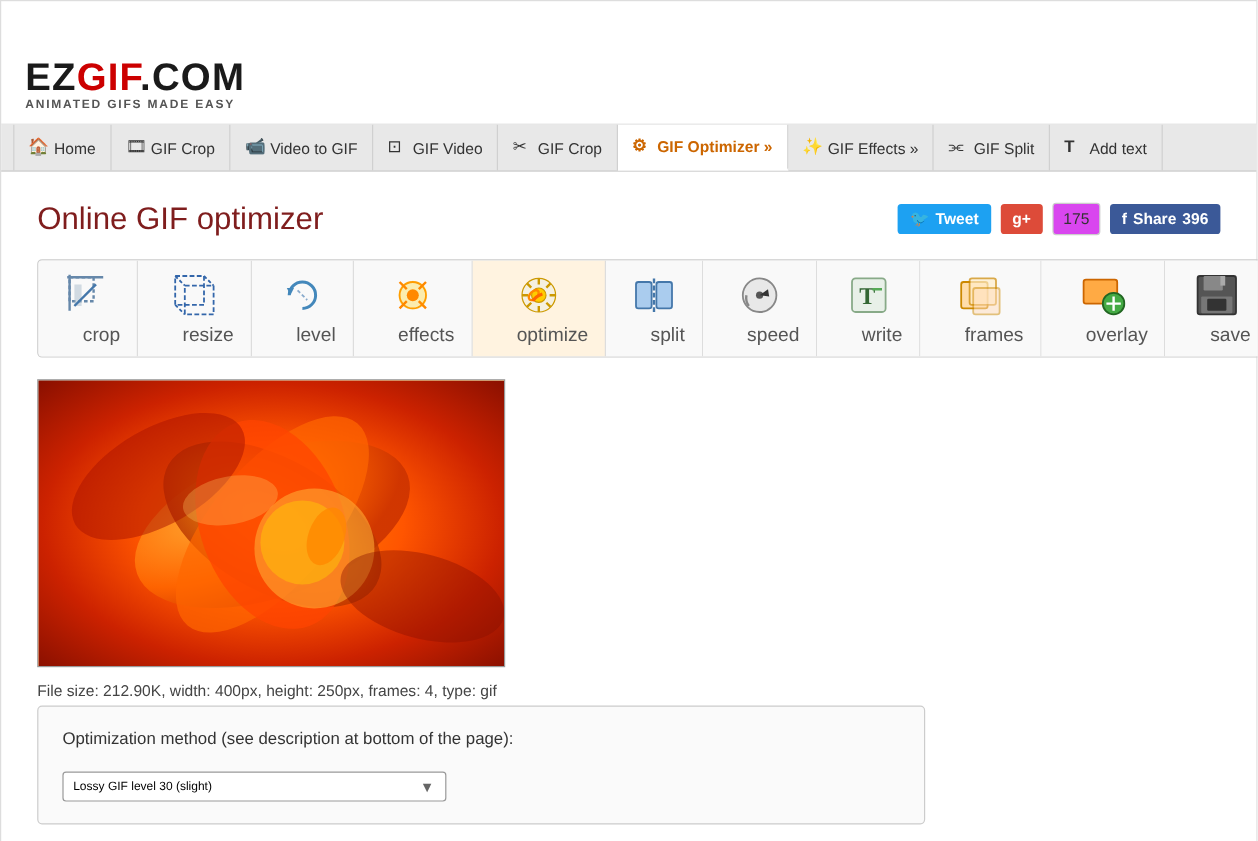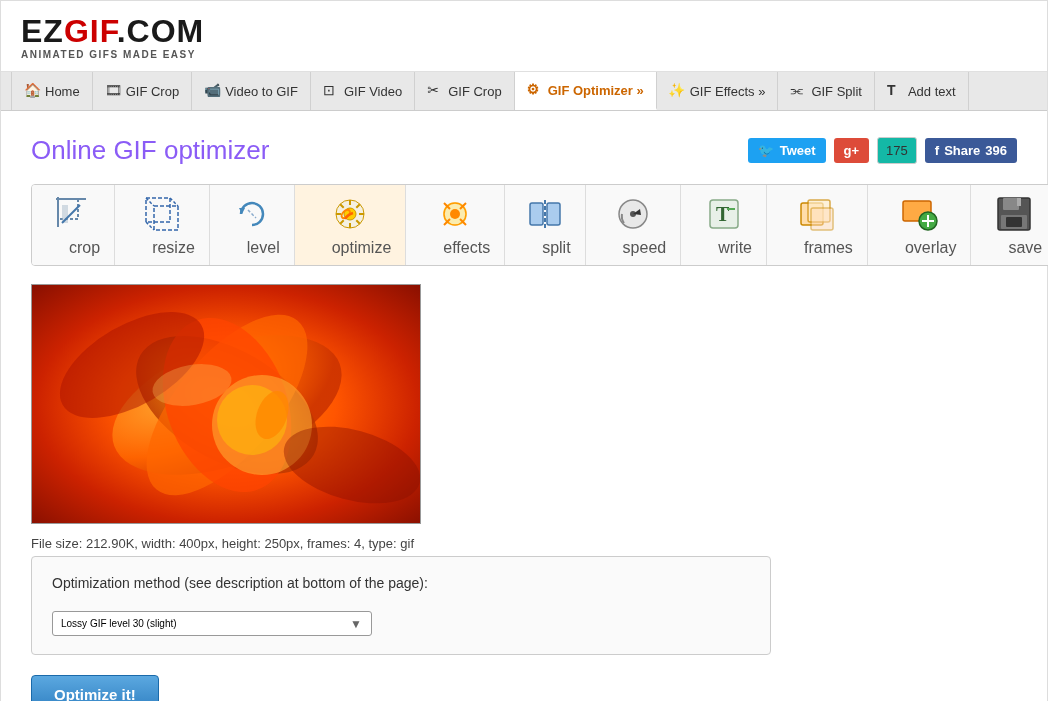--- a/index.html
+++ b/index.html
@@ -18,20 +18,21 @@
       border: 1px solid #ddd;
     }
 
     
     #header {
       padding: 14px 20px 10px 20px;
       border-bottom: 1px solid #e0e0e0;
     }
     #logo {
       display: inline-block;
+      margin-top: 33px;
     }
     #logo .logo-main {
       font-size: 32px;
       font-weight: 900;
       color: #1a1a1a;
       font-family: Impact, Arial Black, sans-serif;
       letter-spacing: 1px;
       line-height: 1;
     }
     #logo .logo-main span.ez { color: #1a1a1a; }
@@ -88,41 +89,41 @@
 
     #page-title-row {
       display: flex;
       align-items: center;
       justify-content: space-between;
       margin-bottom: 18px;
     }
     #page-heading {
       font-size: 26px;
       font-weight: normal;
-      color: #8b5cf6;
+      color: #7f1d1d;
     }
     #social-buttons {
       display: flex;
       gap: 8px;
       align-items: center;
     }
     .social-btn {
       display: flex;
       align-items: center;
       gap: 5px;
       padding: 5px 10px;
       border-radius: 3px;
       font-size: 13px;
       font-weight: bold;
       cursor: pointer;
       border: none;
     }
     .btn-twitter { background: #1da1f2; color: #fff; }
     .btn-gplus { background: #dd4b39; color: #fff; }
-    .btn-gplus-count { background: #14b8a6; color: #333; border: 1px solid #ccc; padding: 5px 8px; border-radius: 3px; font-size: 13px; }
+    .btn-gplus-count { background: #d946ef; color: #333; border: 1px solid #ccc; padding: 5px 8px; border-radius: 3px; font-size: 13px; }
     .btn-fb { background: #3b5998; color: #fff; }
 
     
     #tool-bar {
       display: flex;
       gap: 0;
       margin-bottom: 18px;
       border: 1px solid #ccc;
       border-radius: 4px;
       overflow: hidden;
@@ -330,43 +331,43 @@
         <div class="tool-icon-wrap">
           <svg width="38" height="38" viewBox="0 0 38 38">
             <path d="M8,19 A11,11 0 1,1 19,30" fill="none" stroke="#4488bb" stroke-width="2.5"></path>
             <polygon points="6,13 12,13 9,19" fill="#4488bb"></polygon>
             <line x1="15" y1="15" x2="23" y2="23" stroke="#88aacc" stroke-width="1.5" stroke-dasharray="3,2"></line>
           </svg>
         </div>
         <span class="tool-label">level</span>
       </div>
 
+      <div class="tool-item">
+        <div class="tool-icon-wrap">
+          <svg width="38" height="38" viewBox="0 0 38 38">
+            <circle cx="19" cy="19" r="11" fill="none" stroke="#ff8800" stroke-width="1.5"></circle>
+            <path d="M10,10 Q19,4 28,10 Q34,19 28,28 Q19,34 10,28 Q4,19 10,10 Z" fill="#ffcc00" opacity="0.3"></path>
+            <circle cx="19" cy="19" r="5" fill="#ff8800"></circle>
+            <path d="M8,8 L14,14 M24,14 L30,8 M8,30 L14,24 M24,24 L30,30" stroke="#ff8800" stroke-width="2"></path>
+          </svg>
+        </div>
+        <span class="tool-label">effects</span>
+      </div>
+
       <div class="tool-item active">
         <div class="tool-icon-wrap">
           <svg width="38" height="38" viewBox="0 0 38 38">
             <circle cx="19" cy="19" r="14" fill="#f5f0e0" stroke="#cc9900" stroke-width="1"></circle>
             <path d="M19,5 L19,10 M19,28 L19,33 M5,19 L10,19 M28,19 L33,19 M9.2,9.2 L12.7,12.7 M25.3,25.3 L28.8,28.8 M9.2,28.8 L12.7,25.3 M25.3,12.7 L28.8,9.2" stroke="#cc9900" stroke-width="2"></path>
             <circle cx="19" cy="19" r="6" fill="#ffcc00" stroke="#cc9900" stroke-width="1"></circle>
             <ellipse cx="16" cy="16" rx="5" ry="3" fill="none" stroke="#ff8800" stroke-width="2" transform="rotate(-45,19,19)"></ellipse>
             <path d="M14,24 Q16,20 22,18" fill="none" stroke="#ff6600" stroke-width="2.5"></path>
           </svg>
         </div>
         <span class="tool-label">optimize</span>
-      </div>
-
-      <div class="tool-item">
-        <div class="tool-icon-wrap">
-          <svg width="38" height="38" viewBox="0 0 38 38">
-            <circle cx="19" cy="19" r="11" fill="none" stroke="#ff8800" stroke-width="1.5"></circle>
-            <path d="M10,10 Q19,4 28,10 Q34,19 28,28 Q19,34 10,28 Q4,19 10,10 Z" fill="#ffcc00" opacity="0.3"></path>
-            <circle cx="19" cy="19" r="5" fill="#ff8800"></circle>
-            <path d="M8,8 L14,14 M24,14 L30,8 M8,30 L14,24 M24,24 L30,30" stroke="#ff8800" stroke-width="2"></path>
-          </svg>
-        </div>
-        <span class="tool-label">effects</span>
       </div>
 
       <div class="tool-item">
         <div class="tool-icon-wrap">
           <svg width="38" height="38" viewBox="0 0 38 38">
             <rect x="4" y="8" width="13" height="22" rx="2" fill="#aaccee" stroke="#4477aa" stroke-width="1.5"></rect>
             <rect x="21" y="8" width="13" height="22" rx="2" fill="#aaccee" stroke="#4477aa" stroke-width="1.5"></rect>
             <line x1="19" y1="5" x2="19" y2="33" stroke="#4477aa" stroke-width="2" stroke-dasharray="4,2"></line>
           </svg>
         </div>

